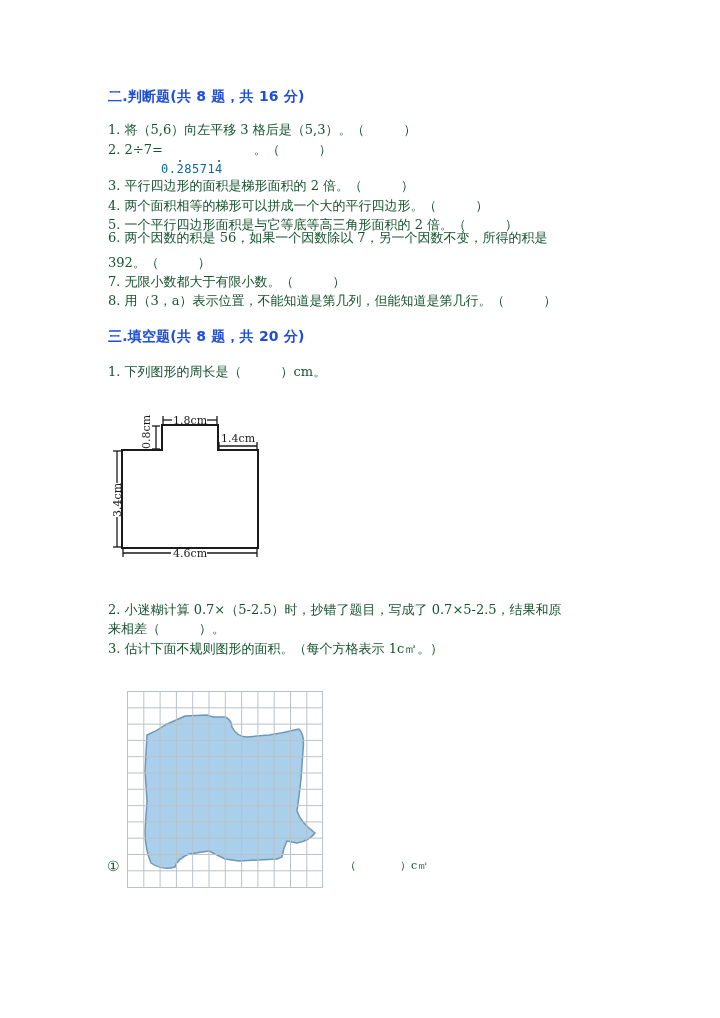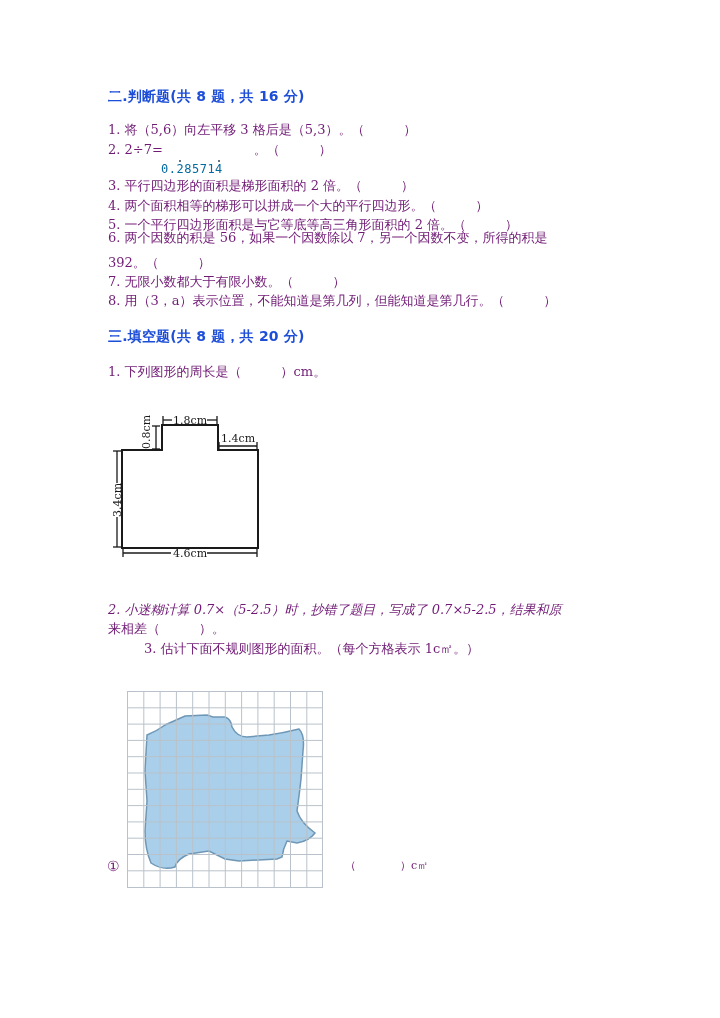--- a/index.html
+++ b/index.html
@@ -6,21 +6,21 @@
     body {
       width: 720px; height: 1018px; position: relative; overflow: hidden;
       font-family: "DejaVu Serif", "Liberation Serif", serif;
       color: #333333;
     }
     .abs { position: absolute; white-space: nowrap; }
     .heading {
       font-family: "DejaVu Sans", "Liberation Sans", sans-serif;
       font-weight: bold; font-size: 14px; color: #1d4ed8; letter-spacing: 0.2px;
     }
-    .q { font-size: 13px; line-height: 18px; color: #701a75; }
+    .q { font-size: 13px; line-height: 18px; color: #14532d; }
     .decimal {
       font-family: "DejaVu Sans Mono", "Liberation Mono", monospace;
       font-size: 12px; color: #0369a1; letter-spacing: 0.5px;
     }
     .decimal .rep { position: relative; }
     .decimal .rep::before {
       content: ""; position: absolute; left: 50%; top: -2px; width: 2px; height: 2px;
       background: #3b4655; border-radius: 50%; transform: translateX(-50%);
     }
     svg text { font-family: "DejaVu Serif", "Liberation Serif", serif; }
@@ -80,23 +80,23 @@
 
   <g stroke="#1a1a1a" stroke-width="1.3">
     <line x1="18" y1="148" x2="66" y2="148"></line>
     <line x1="102" y1="148" x2="152" y2="148"></line>
     <line x1="18" y1="144" x2="18" y2="152"></line>
     <line x1="152" y1="144" x2="152" y2="152"></line>
   </g>
   <text x="68" y="152" font-size="11" fill="#1a1a1a">4.6cm</text>
 </svg>
 
-<div class="abs q" style="left:108px; top:601px;font-style:italic;">2. 小迷糊计算 0.7×（5-2.5）时，抄错了题目，写成了 0.7×5-2.5，结果和原</div>
+<div class="abs q" style="left:108px; top:601px;">2. 小迷糊计算 0.7×（5-2.5）时，抄错了题目，写成了 0.7×5-2.5，结果和原</div>
 <div class="abs q" style="left:108px; top:620px;">来相差（　　　）。</div>
-<div class="abs q" style="left:108px; top:640px;margin-left:36px;">3. 估计下面不规则图形的面积。（每个方格表示 1c㎡。）</div>
+<div class="abs q" style="left:108px; top:640px;">3. 估计下面不规则图形的面积。（每个方格表示 1c㎡。）</div>
 
 <svg class="abs" style="left:127px; top:691px;" width="196" height="197" viewBox="0 0 196 197">
   <path d="M20,44 Q30,40 38,34 L58,25 L80,24 L86,26 L98,26 Q104,28 105,36 Q110,46 120,46 L142,44 Q156,42 172,38 Q178,44 176,60 L174,88 Q172,106 170,120 Q174,132 188,142 Q182,150 170,152 L160,150 Q156,158 155,166 L150,168 L112,170 L98,168 L82,160 L62,163 Q50,168 48,176 Q36,180 24,172 Q18,158 18,140 L20,110 L18,80 Z" fill="#a9cfea" stroke="#6f97b5" stroke-width="1.5"></path>
   <g stroke="#b9c2ca" stroke-width="1">
     <line x1="0.5" y1="0" x2="0.5" y2="197"></line>
       <line x1="16.8" y1="0" x2="16.8" y2="197"></line>
       <line x1="33.1" y1="0" x2="33.1" y2="197"></line>
       <line x1="49.4" y1="0" x2="49.4" y2="197"></line>
       <line x1="65.7" y1="0" x2="65.7" y2="197"></line>
       <line x1="82" y1="0" x2="82" y2="197"></line>

